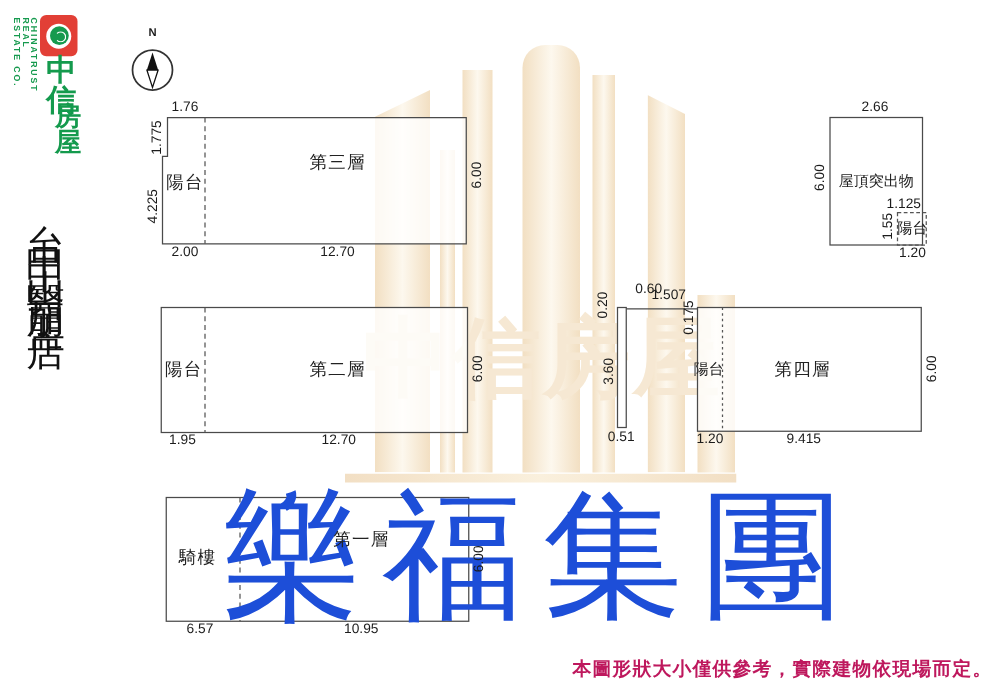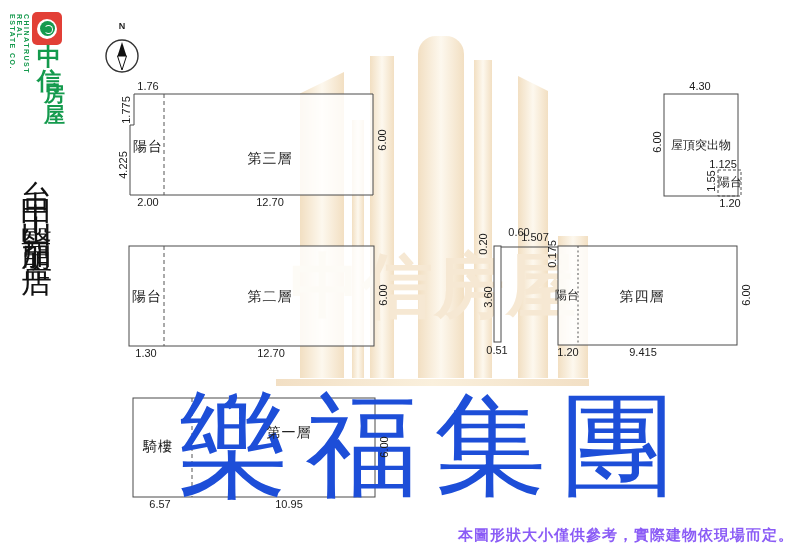--- a/index.html
+++ b/index.html
@@ -33,21 +33,21 @@
   #logo-core:after{content:"";position:absolute;left:4px;top:4px;width:7px;height:7px;
        border-radius:50%;border:1.5px solid #fff;border-left-color:transparent}
   .logo-char{position:absolute;color:#149a4d;font-weight:bold;transform:translate(-50%,-50%);
        font-size:24px;line-height:1}
   #store-name{position:absolute;left:15px;top:155px;writing-mode:vertical-rl;
        font-family:"Liberation Serif",serif;font-size:31px;color:#111;letter-spacing:12px;z-index:50}
   
   #compass{position:absolute;left:100px;top:20px;z-index:50}
   
   #disclaimer{position:absolute;right:6px;bottom:8px;font-family:Liberation Sans, sans-serif;
-       font-size:15px;font-weight:600;color:#8b5cf6;letter-spacing:1px;z-index:55}
+       font-size:15px;font-weight:600;color:#be185d;letter-spacing:1px;z-index:55}
 </style>
 </head>
 <body>
 
 <div>
   <div class="stripe" style="left:300px;top:72px;width:44px;height:306px;clip-path:polygon(0 7%,100% 0,100% 100%,0 100%)"></div>
   <div class="stripe" style="left:352px;top:120px;width:12px;height:258px"></div>
   <div class="stripe" style="left:370px;top:56px;width:24px;height:322px"></div>
   <div class="stripe" style="left:418px;top:36px;width:46px;height:342px;border-radius:18px 18px 0 0"></div>
   <div class="stripe" style="left:474px;top:60px;width:18px;height:318px"></div>
@@ -72,45 +72,45 @@
   <rect x="133" y="398" width="242" height="99" fill="rgba(255,255,255,0.8)" stroke="#4a4a4a" stroke-width="1"></rect>
   <line x1="192" y1="398" x2="192" y2="497" stroke="#555" stroke-width="1" stroke-dasharray="4,3"></line>
 </svg>
 
 <div class="wm-gray-text">樂福集團</div>
 
 <div class="lbl" style="left:148px;top:86px">1.76</div>
 <div class="lbl rot" style="left:126px;top:110px">1.775</div>
 <div class="lbl rot" style="left:123px;top:165px">4.225</div>
 <div class="lbl zh" style="left:148px;top:147px">陽台</div>
-<div class="lbl zh" style="left:270px;top:159px">第三層</div>
+<div class="lbl zh" style="left:270px;top:131px">第三層</div>
 <div class="lbl rot" style="left:382px;top:140px">6.00</div>
 <div class="lbl" style="left:148px;top:202px">2.00</div>
 <div class="lbl" style="left:270px;top:202px">12.70</div>
 
 <div class="lbl zh" style="left:147px;top:297px">陽台</div>
 <div class="lbl zh" style="left:270px;top:297px">第二層</div>
 <div class="lbl rot" style="left:383px;top:295px">6.00</div>
-<div class="lbl" style="left:146px;top:353px">1.30</div>
+<div class="lbl" style="left:146px;top:353px">1.95</div>
 <div class="lbl" style="left:271px;top:353px">12.70</div>
 
 <div class="lbl" style="left:519px;top:232px">0.60</div>
 <div class="lbl rot" style="left:483px;top:244px">0.20</div>
 <div class="lbl" style="left:535px;top:237px">1.507</div>
 <div class="lbl rot" style="left:552px;top:254px">0.175</div>
 <div class="lbl rot" style="left:488px;top:297px">3.60</div>
 <div class="lbl" style="left:497px;top:350px">0.51</div>
 
 <div class="lbl zh-sm" style="left:567px;top:295px">陽台</div>
 <div class="lbl zh" style="left:642px;top:297px">第四層</div>
 <div class="lbl rot" style="left:746px;top:295px">6.00</div>
 <div class="lbl" style="left:568px;top:352px">1.20</div>
 <div class="lbl" style="left:643px;top:352px">9.415</div>
 
-<div class="lbl" style="left:700px;top:86px">4.30</div>
+<div class="lbl" style="left:700px;top:86px">2.66</div>
 <div class="lbl rot" style="left:657px;top:142px">6.00</div>
 <div class="lbl zh-roof" style="left:701px;top:146px">屋頂突出物</div>
 <div class="lbl" style="left:723px;top:164px">1.125</div>
 <div class="lbl rot" style="left:711px;top:181px">1.55</div>
 <div class="lbl zh-sm" style="left:730px;top:182px">陽台</div>
 <div class="lbl" style="left:730px;top:203px">1.20</div>
 
 <div class="lbl zh" style="left:158px;top:447px">騎樓</div>
 <div class="lbl zh" style="left:289px;top:433px">第一層</div>
 <div class="lbl rot" style="left:384px;top:447px">6.00</div>

